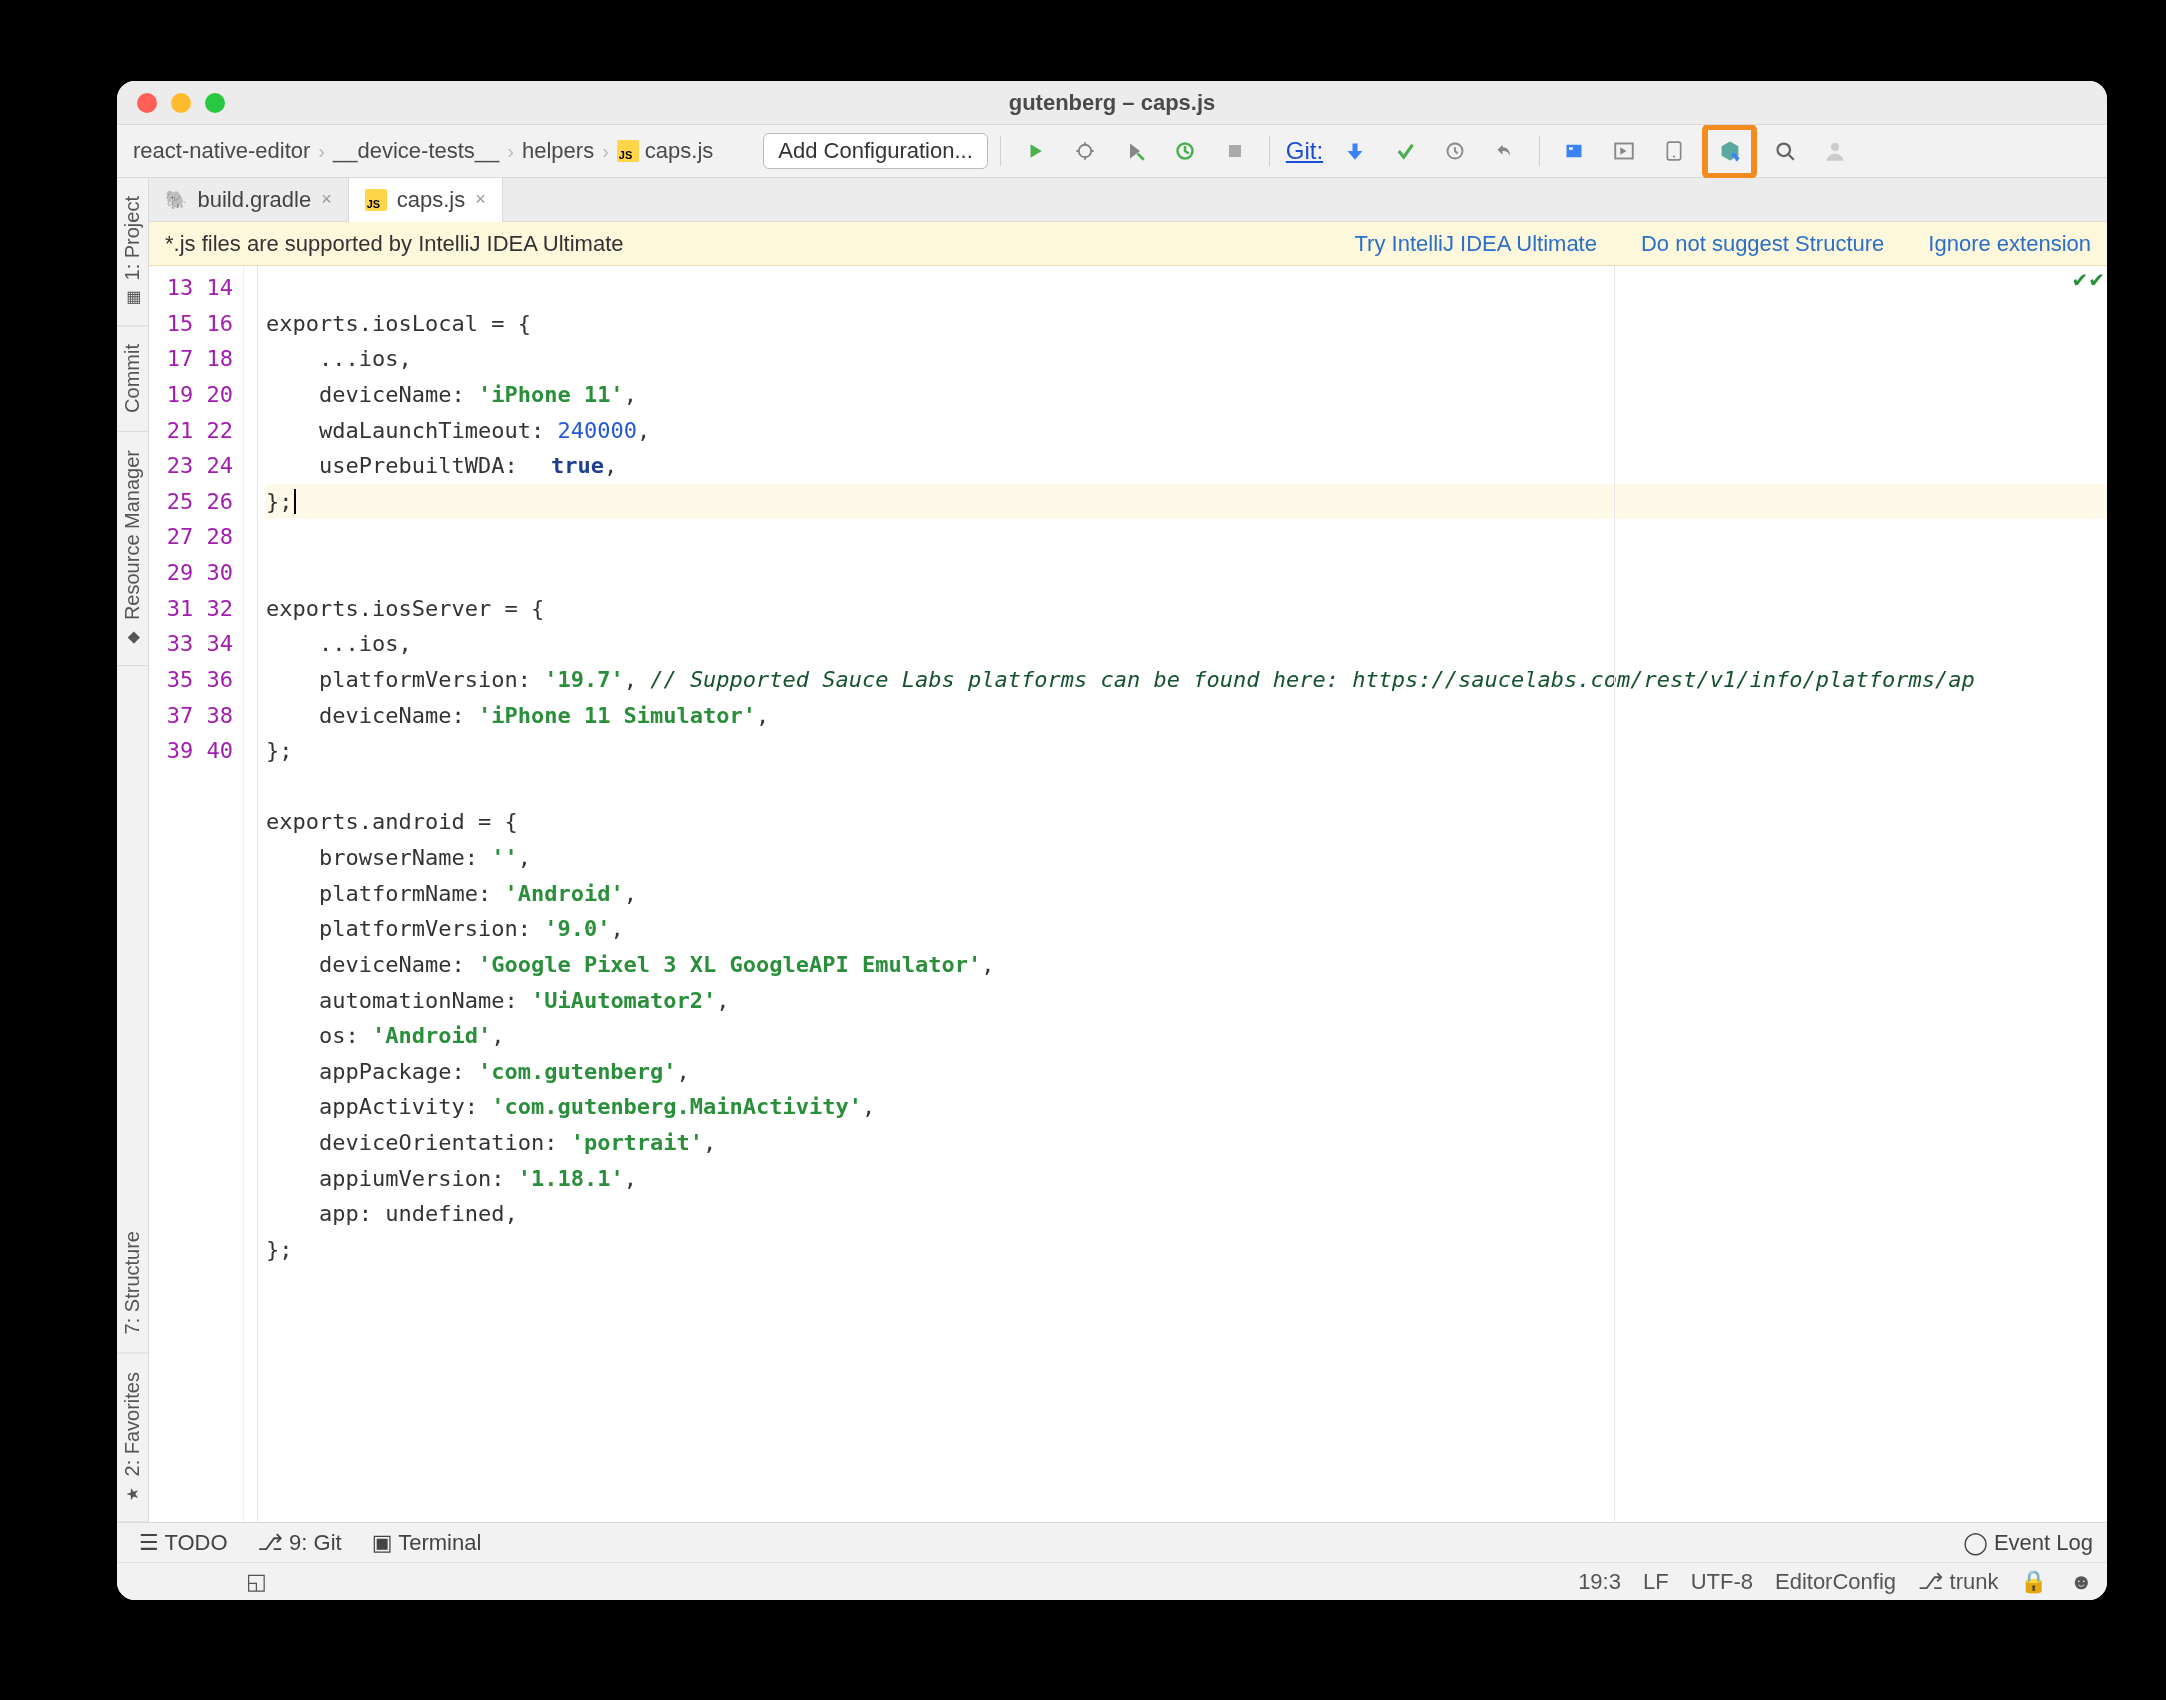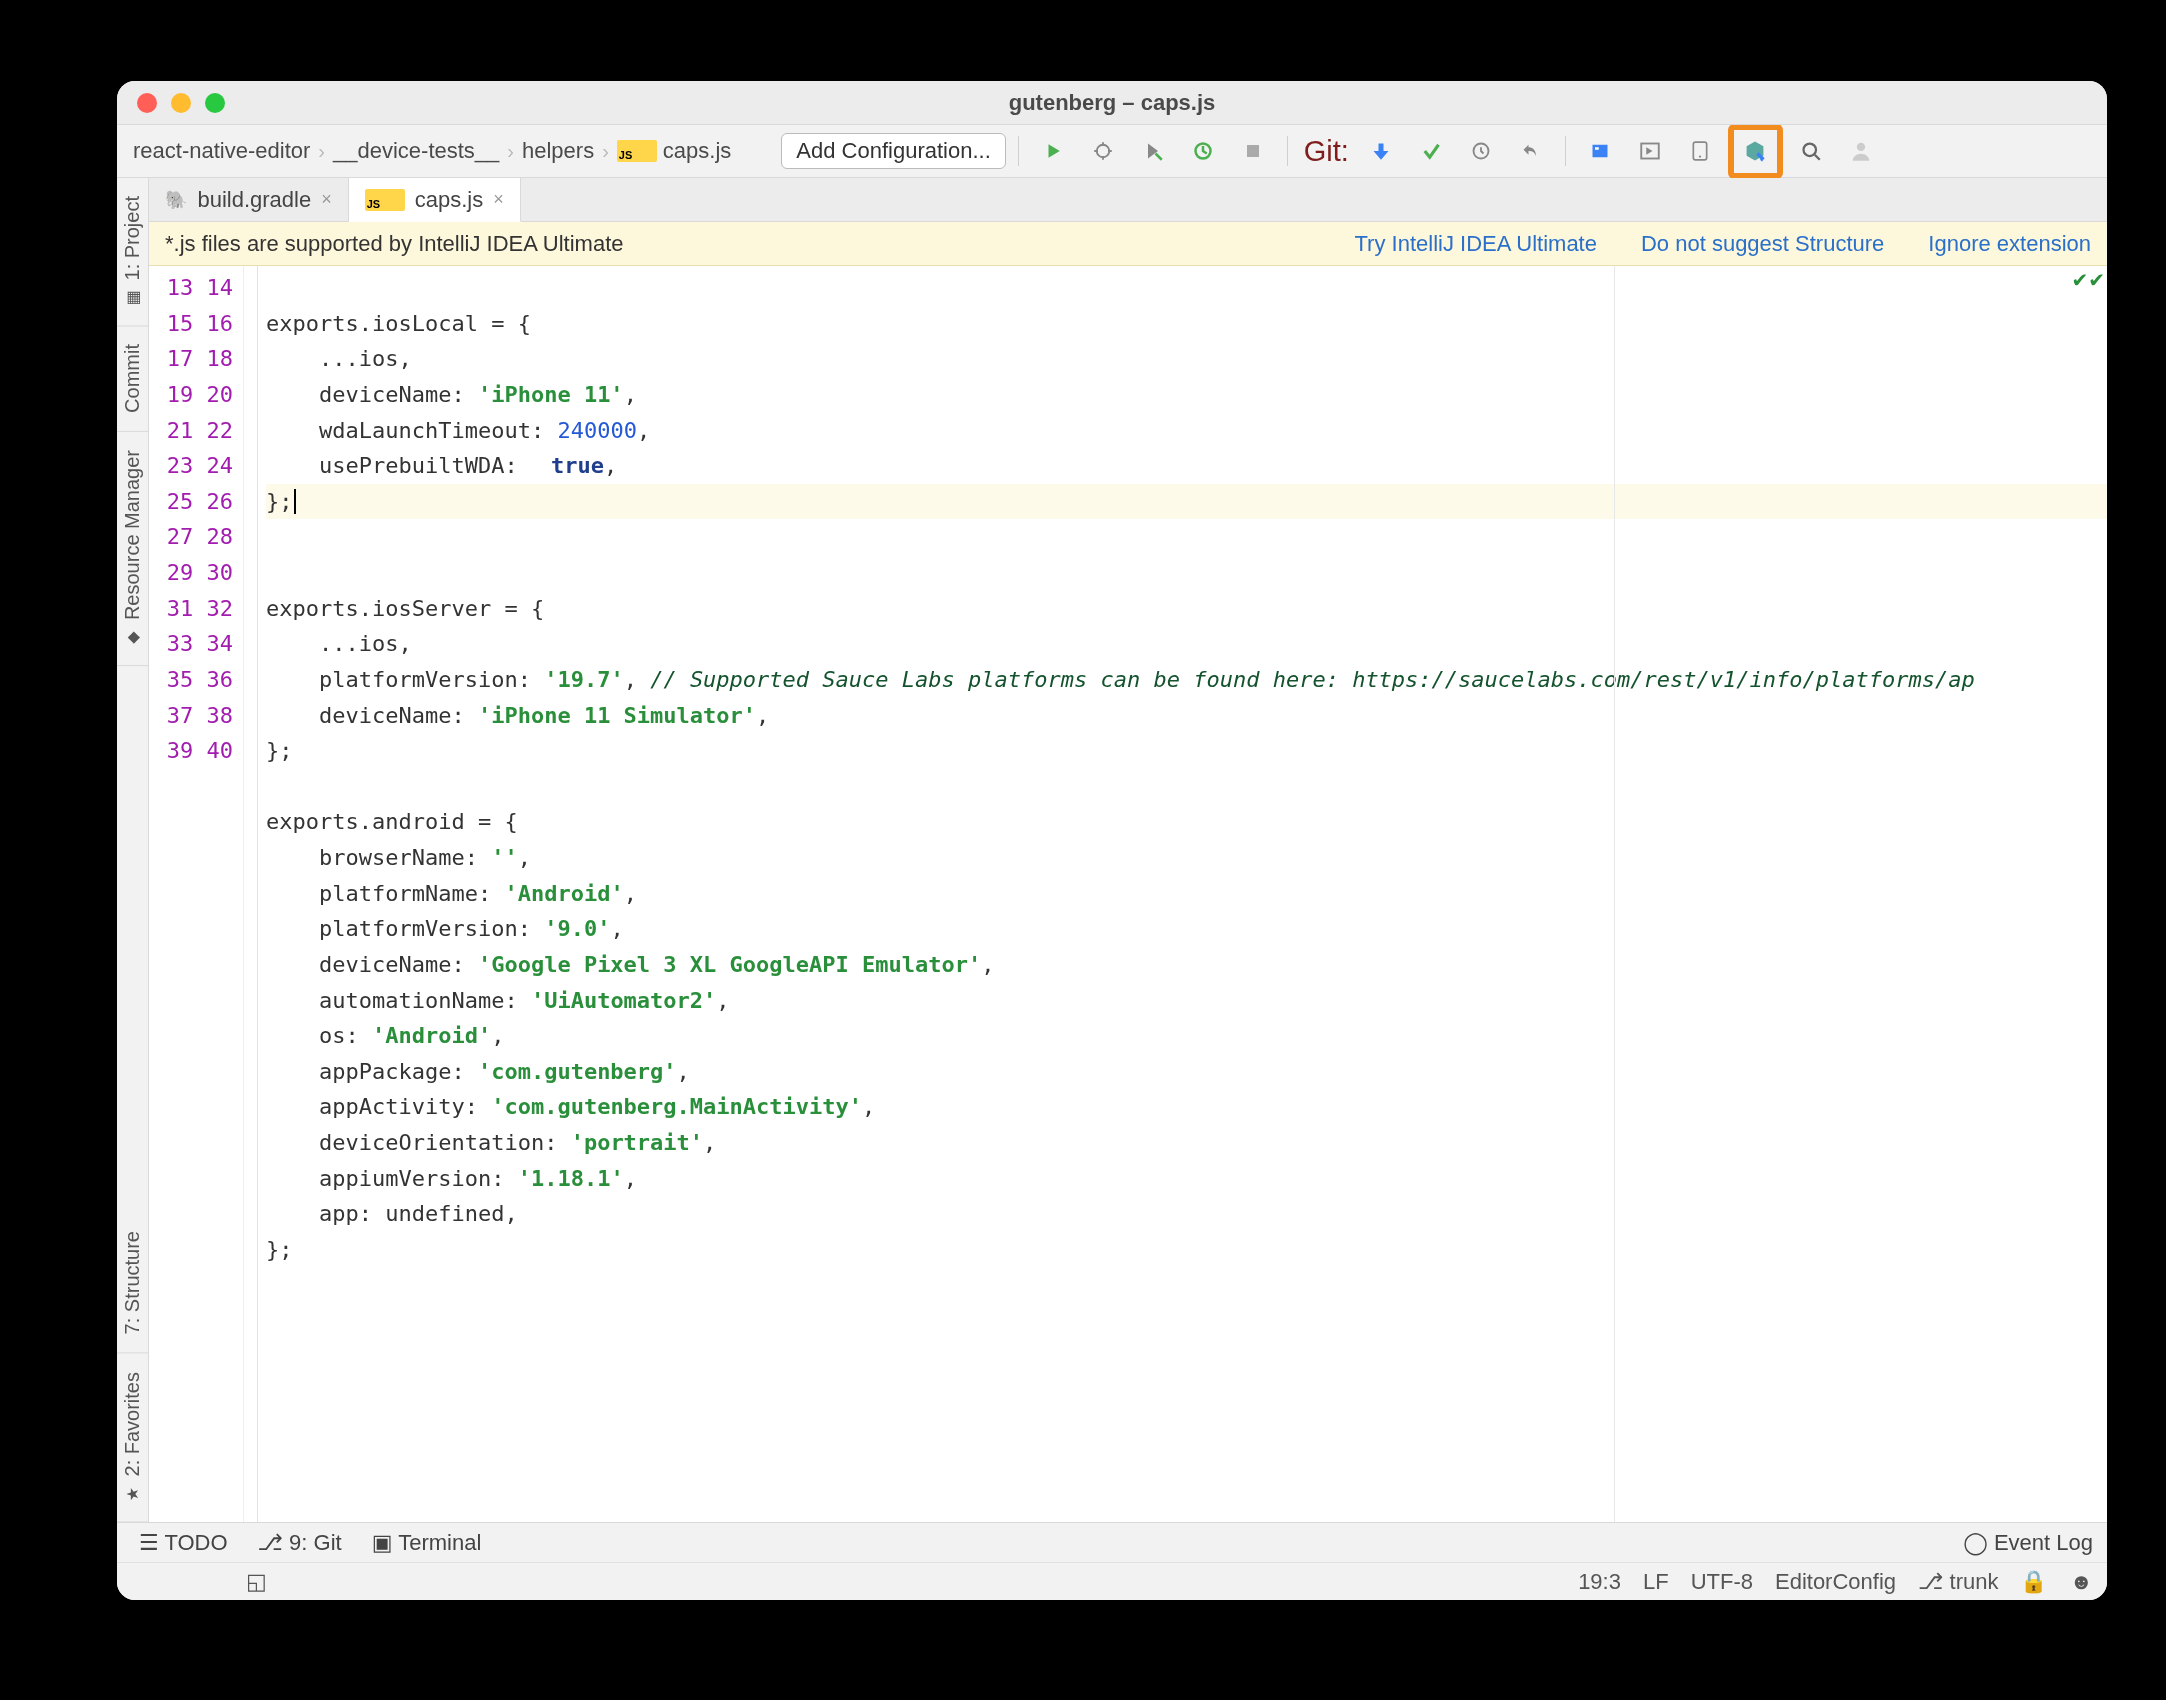--- a/index.html
+++ b/index.html
@@ -51,34 +51,34 @@
   border-bottom: 1px solid #d9d9d9;
   display:flex; align-items:center;
   padding: 0 18px 0 12px;
   gap:6px;
   font-size:22px; color:#4a4a4a;
 }
 .crumb { display:flex; align-items:center; gap:0; }
 .crumb-seg { padding:0 4px; display:flex; align-items:center; gap:6px; }
 .chev { color:#bbb; padding:0 4px; font-size:20px; }
 .js-file-icon {
-  width:40px; height:22px; background:#ffd54a; border-radius:2px;
+  width:22px; height:22px; background:#ffd54a; border-radius:2px;
   display:inline-flex; align-items:flex-end; justify-content:flex-start;
   font-size:11px; font-weight:700; color:#000; padding:1px 2px;
 }
 .config-btn {
   border:1px solid #bbb; border-radius:6px; background:#fff;
   padding:4px 14px; font-size:22px; color:#333; margin-left:40px;
 }
 .tool-icon {
   width:44px; height:40px; display:flex; align-items:center; justify-content:center;
   color:#6e6e6e; font-size:22px;
 }
 .tool-sep { width:1px; height:30px; background:#d0d0d0; margin:0 6px; }
-.git-label { color:#7f1d1d; font-size:29px; padding:0 4px; }
+.git-label { color:#1d4ed8; font-size:24px; padding:0 4px;text-decoration:underline; }
 .highlight-box {
   border: 6px solid #f28c1f; border-radius:6px;
   width:55px; height:55px; display:flex; align-items:center; justify-content:center;
 }
 .body {
   flex:1; display:flex; overflow:hidden;
 }
 .sidebar-left {
   width:32px; background:#f2f2f2; border-right:1px solid #d9d9d9;
   display:flex; flex-direction:column;

